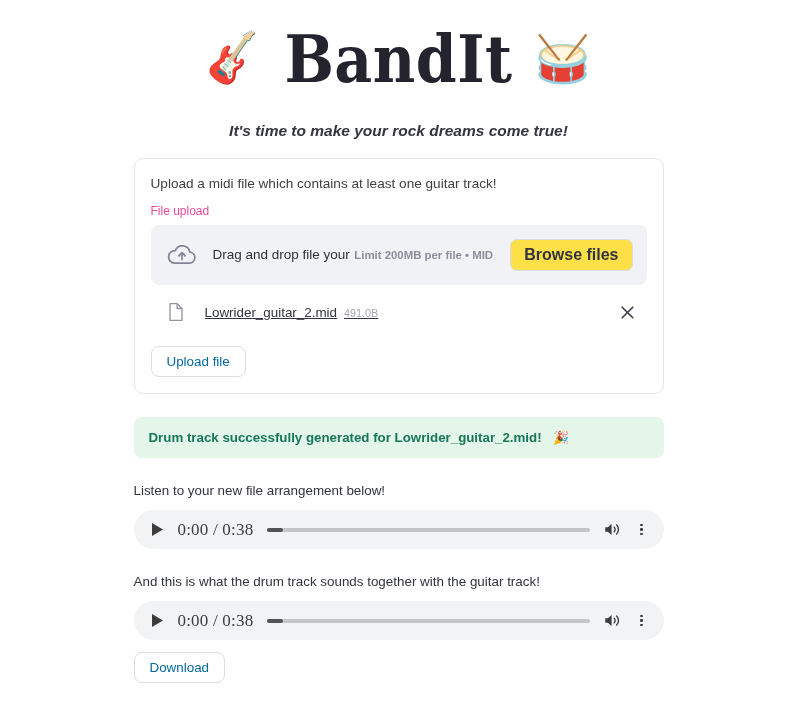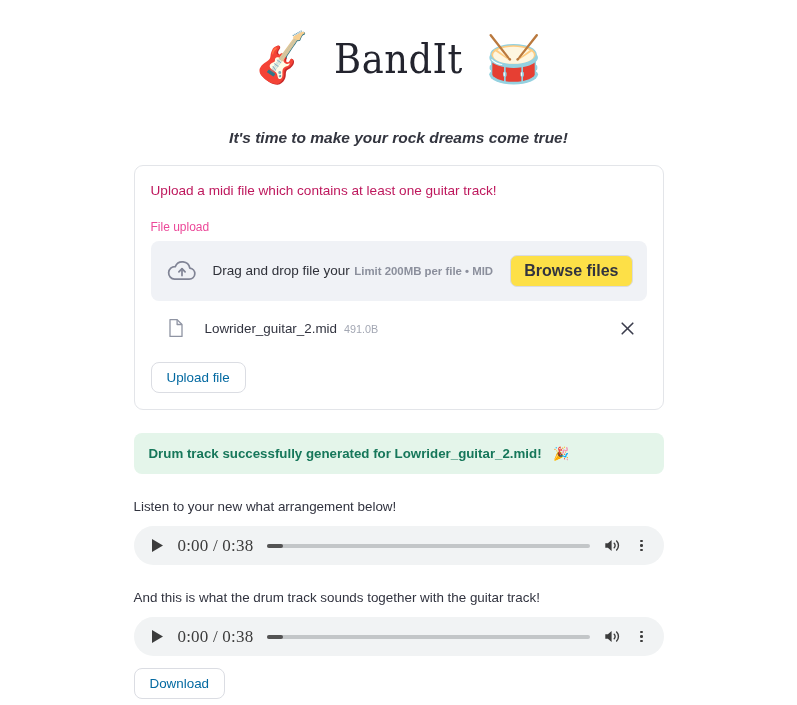--- a/index.html
+++ b/index.html
@@ -27,53 +27,53 @@
   }
   .title-emoji {
     font-size: 46px;
     line-height: 1;
     font-family: "DejaVu Sans", sans-serif;
     user-select: none;
   }
   .title-emoji.guitar { transform: rotate(-8deg); }
   .app-title {
     font-family: "DejaVu Serif", serif;
-    font-weight: 400;
-    font-size: 41px;
+    font-weight: 700;
+    font-size: 65px;
     letter-spacing: 0.5px;
     color: #23242e;
     line-height: 1;
     font-stretch: condensed;
   }
   .subtitle {
     font-size: 15.5px;
     font-style: italic;
     font-weight: 600;
     color: #33353f;
-    margin-top: 25px;
+    margin-top: 18px;
   }
 
   
   .main {
     width: 530px;
     margin: 0 auto;
     padding-top: 18px;
   }
 
   
   .upload-card {
     border: 1px solid #e3e5e9;
     border-radius: 9px;
     background: #ffffff;
     padding: 17px 16px 16px 16px;
   }
   .card-heading {
     font-size: 13.6px;
-    color: #be185d;
-    margin-bottom: 22px;
+    color: #404040;
+    margin-bottom: 13px;
   }
   .field-label {
     font-size: 12px;
     color: #ec4899;
     margin-bottom: 7px;
   }
   .dropzone {
     background: #f0f2f6;
     border-radius: 8px;
     padding: 13px 14px;
@@ -100,20 +100,21 @@
     font-weight: bold;
   }
 
   
   .file-row {
     display: flex;
     align-items: center;
     gap: 10px;
     padding: 10px 6px 10px 14px;
     margin-top: 4px;
+    text-decoration: underline;
   }
   .file-icon { flex: 0 0 auto; width: 22px; height: 24px;
     display: flex; align-items: center; justify-content: center; }
   .file-meta { flex: 1 1 auto; display: flex; align-items: baseline; gap: 7px;
     margin-left: 8px; min-width: 0; }
   .file-name { font-size: 13.4px; color: #31333f; white-space: nowrap;
     overflow: hidden; text-overflow: ellipsis; }
   .file-size { font-size: 10.8px; color: #a3a7b3; white-space: nowrap; }
   .close-x {
     flex: 0 0 auto; width: 26px; height: 26px;
@@ -262,21 +263,21 @@
       <div class="upload-btn-wrap">
         <button class="plain-btn">Upload file</button>
       </div>
     </div>
 
     <div class="alert-success">
       <span>Drum track successfully generated for Lowrider_guitar_2.mid!</span>
       <span class="alert-emoji">🎉</span>
     </div>
 
-    <div class="body-text">Listen to your new what arrangement below!</div>
+    <div class="body-text">Listen to your new file arrangement below!</div>
 
     <div class="audio-player">
       <span class="ap-play">
         <svg width="13" height="15" viewBox="0 0 13 15">
             <path d="M1 1l11 6.5L1 14z" fill="#3c3c3c"></path>
           </svg>
       </span>
       <span class="ap-time">0:00 / 0:38</span>
       <span class="ap-track">
         <span class="ap-fill" style="width: 5%;"></span>

